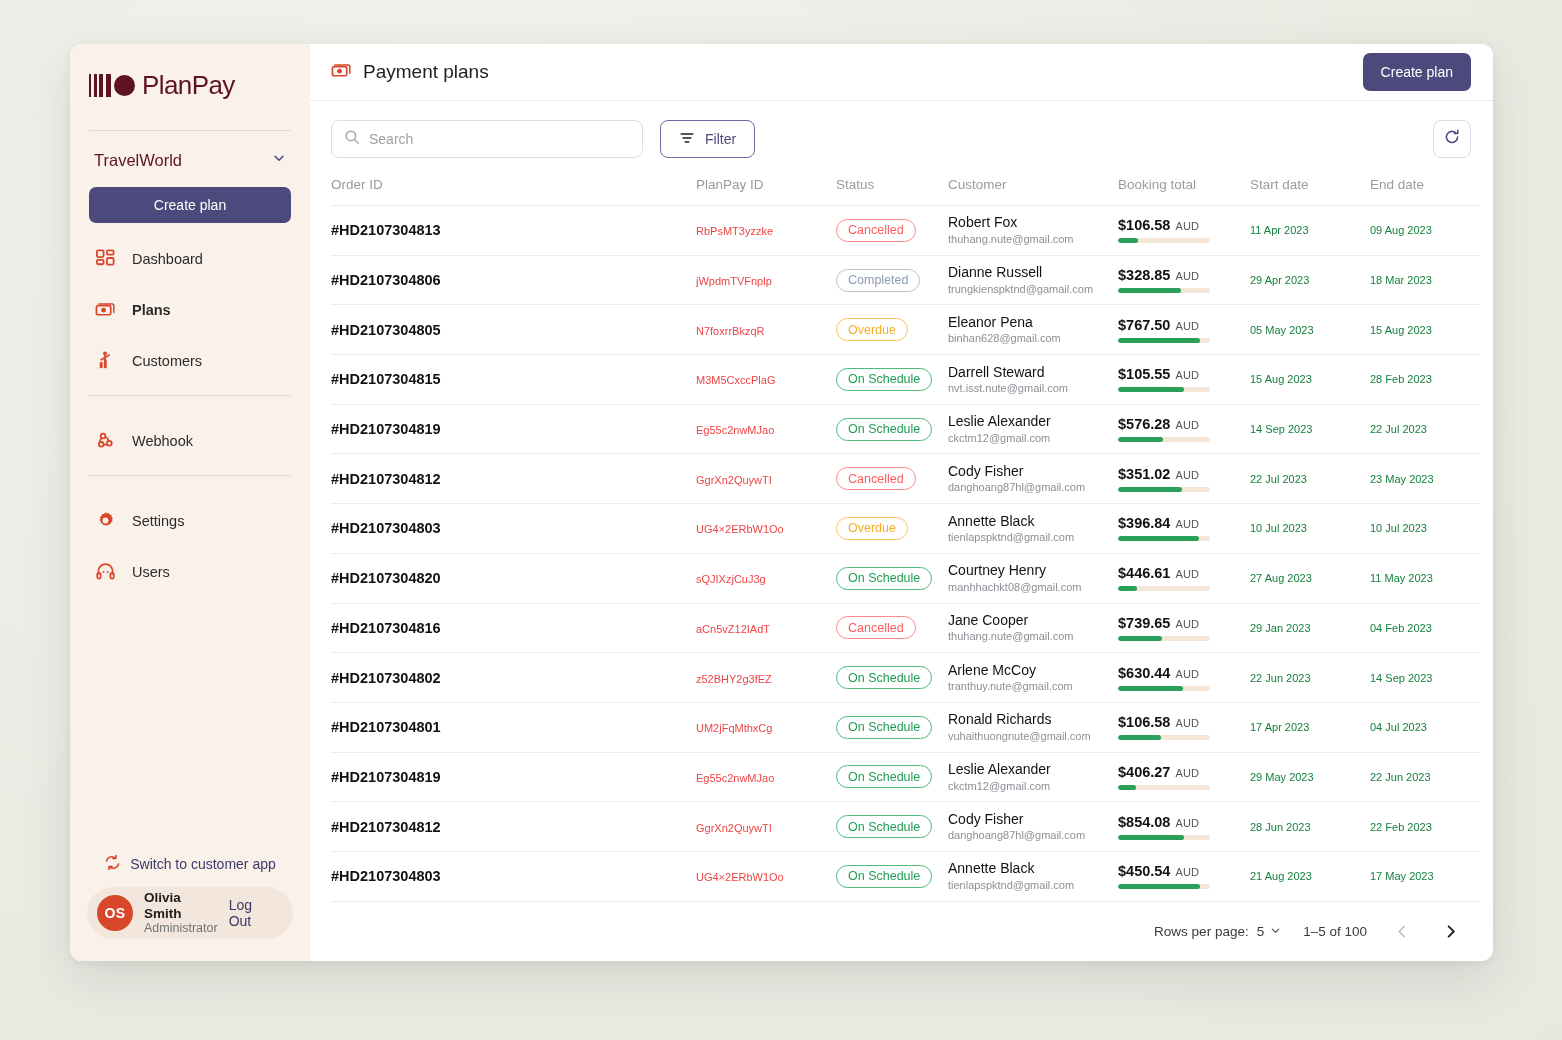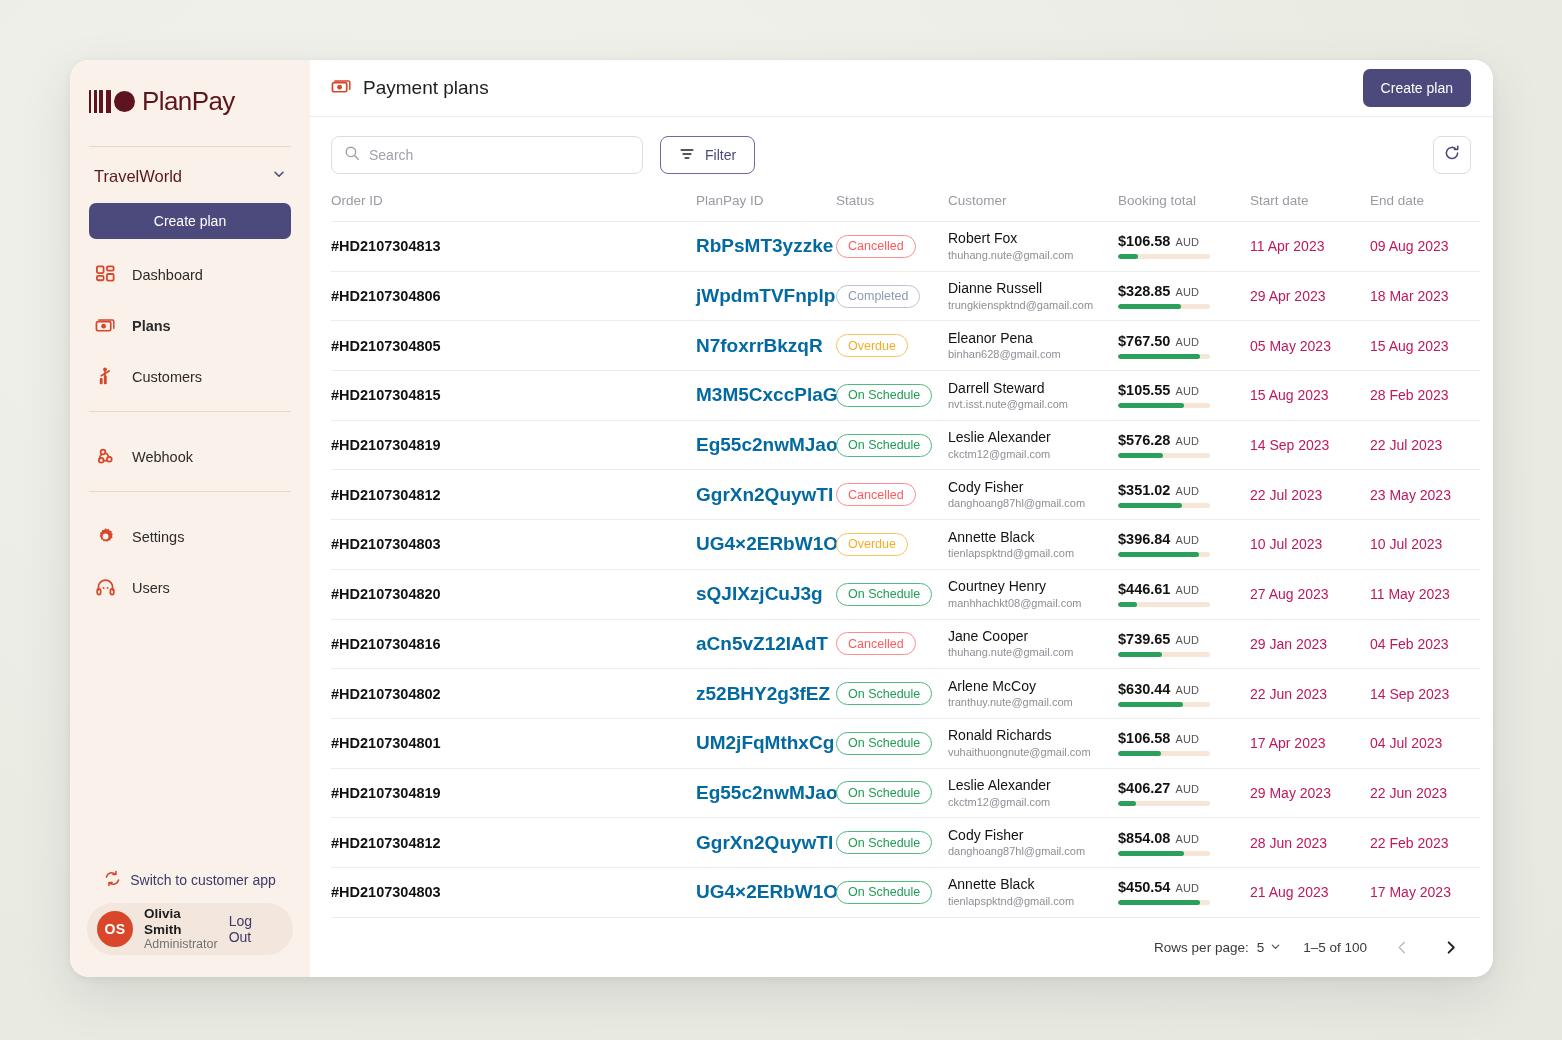--- a/index.html
+++ b/index.html
@@ -8,23 +8,23 @@
     font-family: "Liberation Sans", sans-serif;
     background: #eef0e9;
     overflow: hidden;
   }
   body {
     background: radial-gradient(ellipse at 30% 20%, #f1f2ec 0%, #eaece4 60%, #e7e9e1 100%);
   }
 
   .app-window {
     position: absolute;
-    left: 70px; top: 60px;
+    left: 70px; top: 44px;
     width: 1423px; height: 917px;
-    border-radius: 19px;
+    border-radius: 12px;
     background: #ffffff;
     box-shadow: 0 18px 50px rgba(60,55,50,.13), 0 2px 8px rgba(60,55,50,.07);
     display: flex;
     overflow: hidden;
   }
 
   
   .sidebar {
     width: 240px;
     flex: 0 0 240px;
@@ -163,41 +163,41 @@
   td { padding: 0; border-bottom: 1px solid #ececec; vertical-align: middle; height: 49.7px; }
   .c-order { width: 365px; }
   .c-plan { width: 140px; }
   .c-status { width: 112px; margin-top: 20px; }
   .c-cust { width: 170px; }
   .c-total { width: 132px; }
   .c-start { width: 120px; }
   .c-end { width: 110px; }
 
   .order-id { font-size: 14.5px; font-weight: 700; color: #111; }
-  .plan-id { font-size: 19px; color: #0369a1; font-weight: bold; }
+  .plan-id { font-size: 11px; color: #ef4444; }
   .badge {
     display: inline-flex; align-items: center; justify-content: center;
     height: 23px; padding: 0 11px; border-radius: 12px;
     font-size: 12.5px; border: 1px solid; background: #fff; white-space: nowrap;
   }
   .b-cancelled { color: #ff5b5b; border-color: #ff8a8a; }
   .b-completed { color: #8c9bb0; border-color: #b9c4d2; }
   .b-overdue   { color: #f5ad26; border-color: #f7c35c; }
   .b-onschedule{ color: #1f9d54; border-color: #4cbb7c; }
 
   .cust-name { font-size: 14px; color: #121212; line-height: 1.25; }
   .cust-mail { font-size: 11px; color: #8e8e96; line-height: 1.3; }
 
   .amount-line { display: flex; align-items: baseline; gap: 5px; }
   .amount { font-size: 14.5px; font-weight: 700; color: #111; }
   .cur { font-size: 11px; color: #555; letter-spacing: .2px; }
   .bar { width: 92px; height: 5px; border-radius: 3px; background: #f6e6d8; margin-top: 5px; overflow: hidden; }
   .bar > span { display: block; height: 100%; border-radius: 3px; background: #2aa05a; }
 
-  .date-cell { font-size: 14px; color: #be185d; }
+  .date-cell { font-size: 11px; color: #15803d; }
 
   
   .pager {
     height: 62px; display: flex; align-items: center; justify-content: flex-end;
     gap: 22px; padding-right: 8px; font-size: 13.5px; color: #3a3a3a;
   }
   .rpp { display: flex; align-items: center; gap: 8px; }
   .rpp-val { display: flex; align-items: center; gap: 6px; cursor: pointer; }
   .pg-btn { width: 26px; height: 26px; display: flex; align-items: center; justify-content: center; cursor: pointer; }
 </style>

